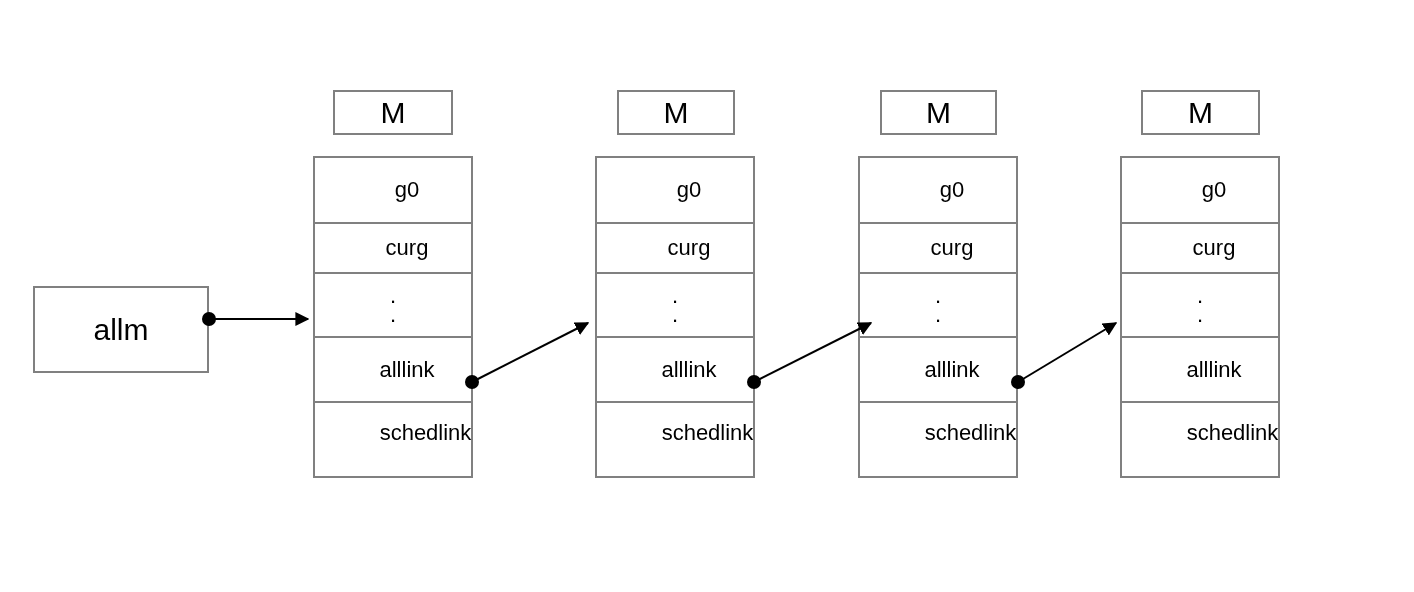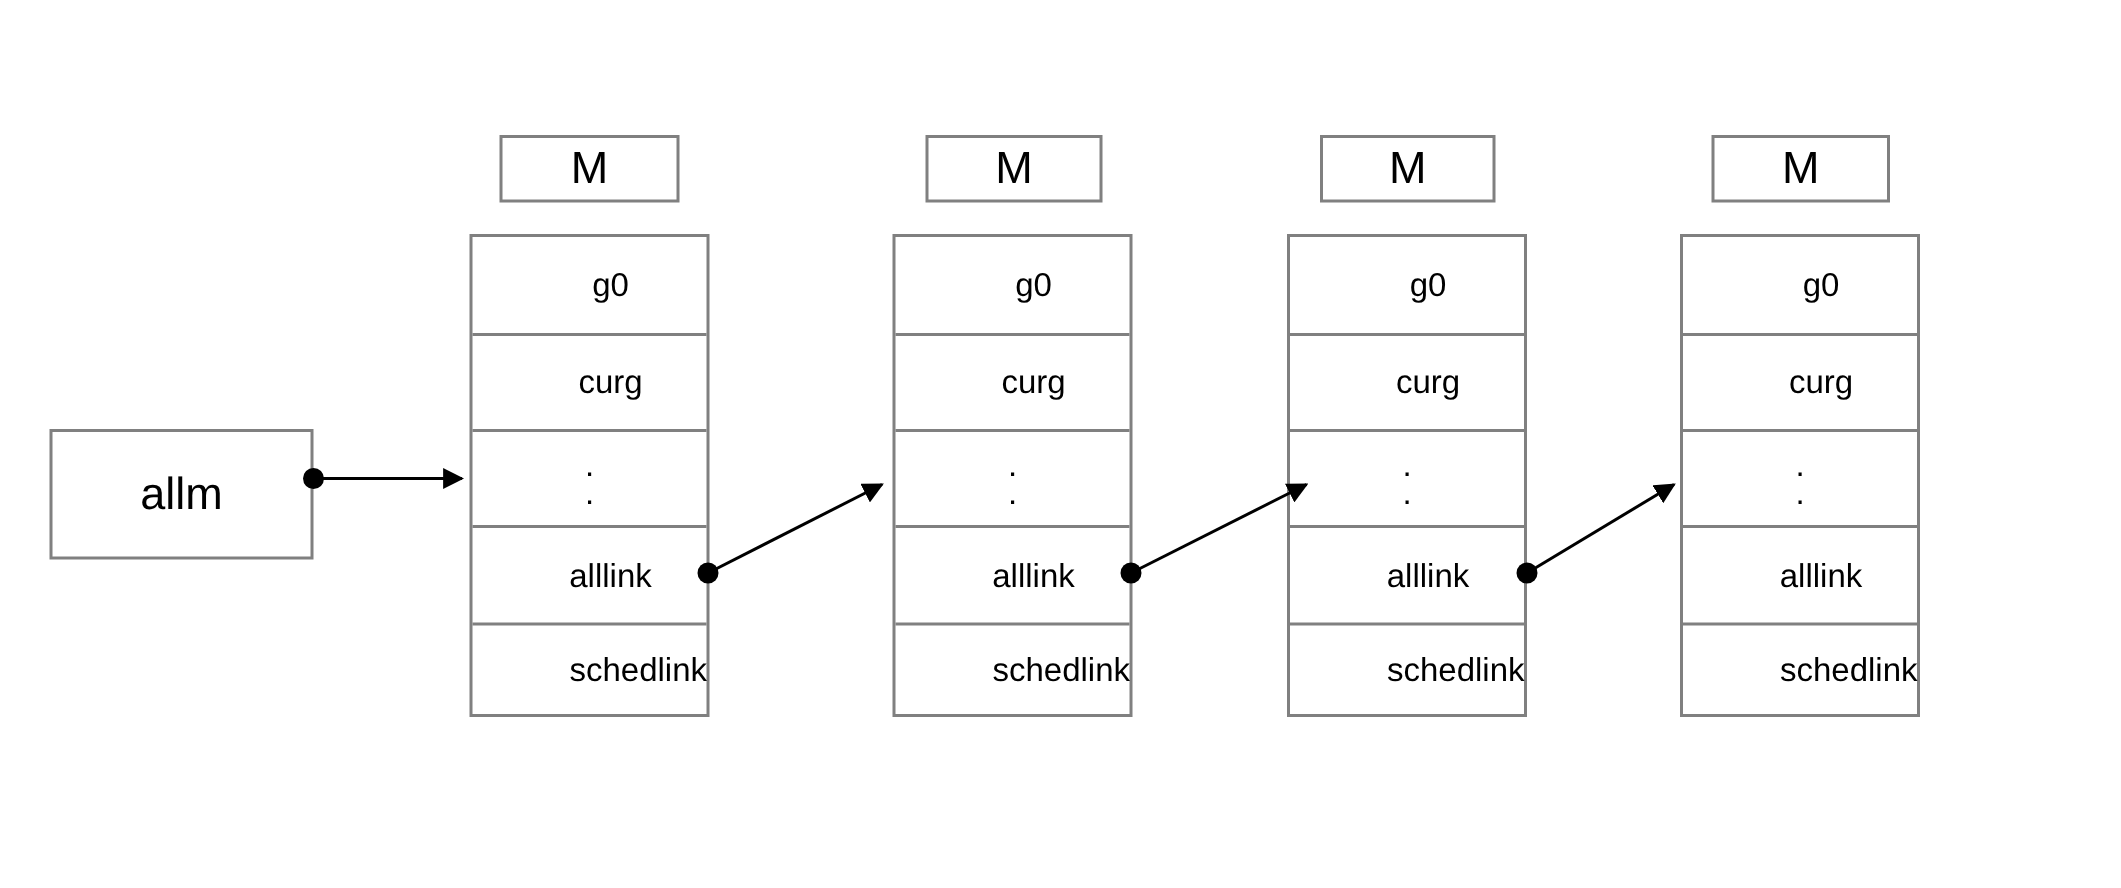--- a/index.html
+++ b/index.html
@@ -55,21 +55,21 @@
     color: #000000;
     border-bottom: 2px solid #808080;
     position: relative;
     padding-left: 28px;
   }
   .m-row:last-child {
     border-bottom: none;
     margin-left: 37px;
   }
   .row-g0      { height: 66px; }
-  .row-curg    { height: 64px; align-items: center; }
+  .row-curg    { height: 50px; align-items: center; }
   .row-dots    { height: 64px; flex-direction: column; justify-content: space-around; padding: 12px 0; }
   .row-alllink { height: 65px; align-items: center; }
   .row-sched   { height: 59px; }
   .dot-glyph {
     font-size: 22px;
     line-height: 6px;
     color: #000000;
   }
   svg.overlay {
     position: absolute;

